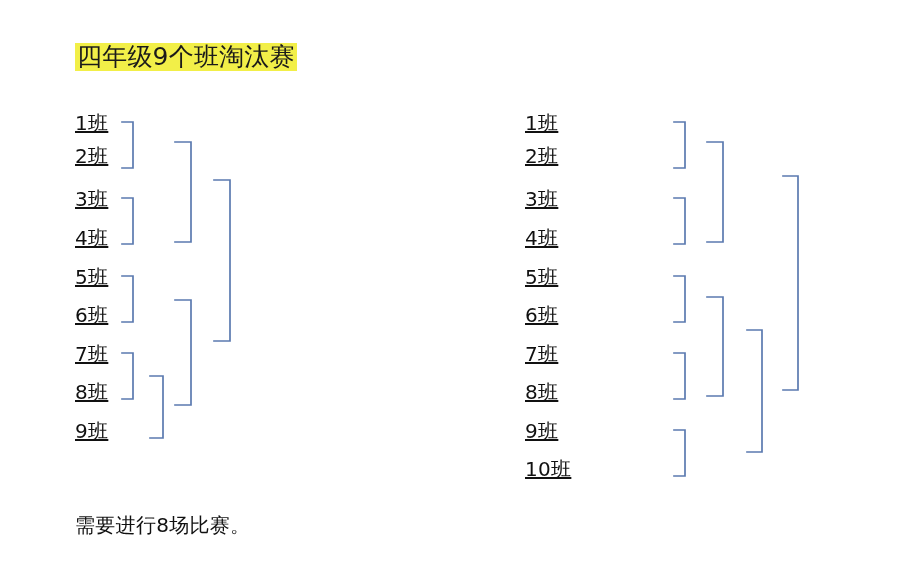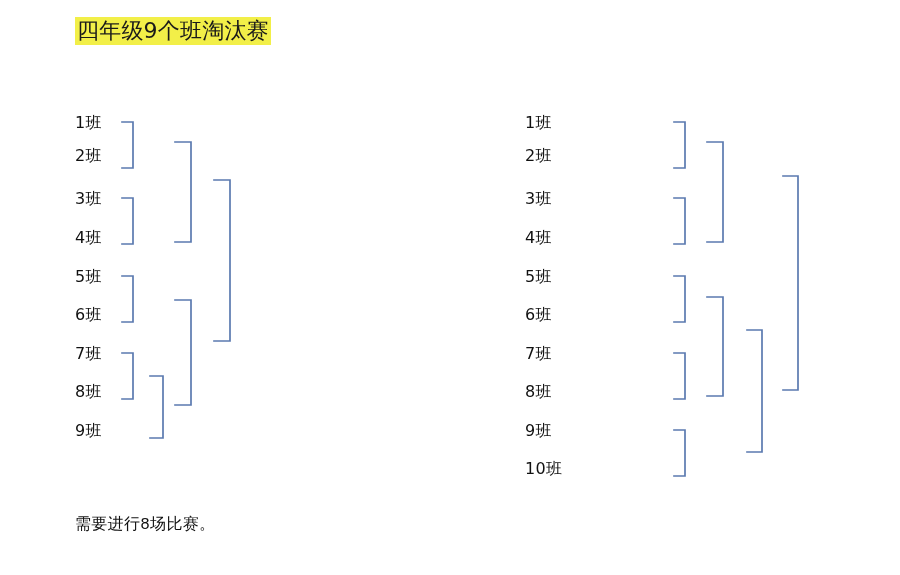--- a/index.html
+++ b/index.html
@@ -19,57 +19,57 @@
     top: 0;
     width: 450px;
     height: 575px;
   }
   #panel-left  { left: 0; }
   #panel-right { left: 450px; }
 
   .panel-title {
     position: absolute;
     left: 75px;
-    top: 17px;
-    font-size: 22px;
+    top: 43px;
+    font-size: 25px;
     line-height: 26px;
     color: #1a1a1a;
     background: #f2ef48;
     padding: 1px 2px;
     white-space: nowrap;
     letter-spacing: 0.2px;
   }
 
   .bracket-area {
     position: absolute;
     left: 0;
     top: 0;
     width: 450px;
     height: 575px;
   }
 
   .team-label {
     position: absolute;
-    font-size: 16px;
+    font-size: 20px;
     line-height: 22px;
     color: #111111;
     white-space: nowrap;
     letter-spacing: 0.3px;
+    text-decoration: underline;
   }
 
   .footnote {
     position: absolute;
     left: 75px;
     top: 513px;
-    font-size: 16px;
+    font-size: 20px;
     line-height: 24px;
     color: #111111;
     white-space: nowrap;
     letter-spacing: 0.3px;
-    font-family: Liberation Mono, monospace;
   }
 
   svg.bracket-lines {
     position: absolute;
     left: 0;
     top: 0;
     width: 450px;
     height: 575px;
     pointer-events: none;
   }

